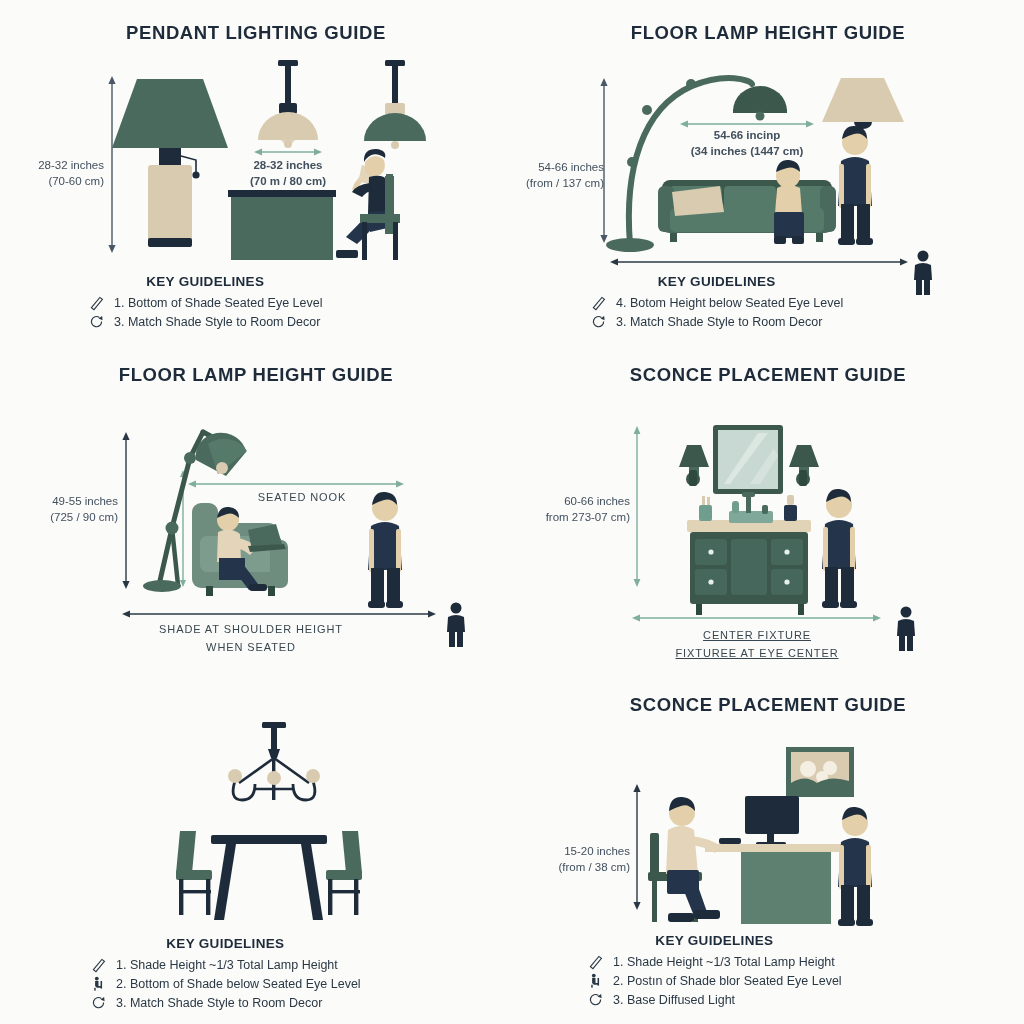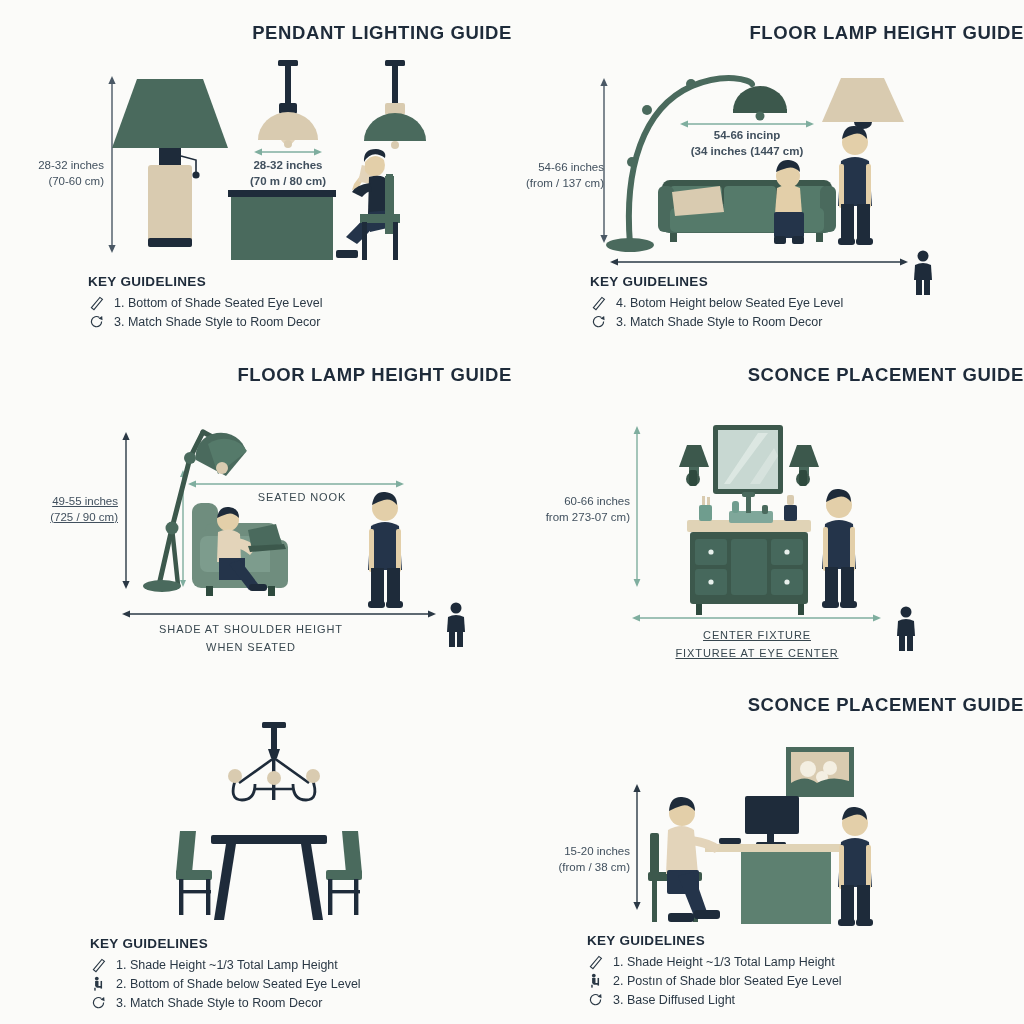--- a/index.html
+++ b/index.html
@@ -13,42 +13,42 @@
   .sheet{position:relative;width:1024px;height:1024px;}
   .panel{position:absolute;}
   .p1{left:0;top:0;width:512px;height:348px;}
   .p2{left:512px;top:0;width:512px;height:348px;}
   .p3{left:0;top:348px;width:512px;height:330px;}
   .p4{left:512px;top:348px;width:512px;height:330px;}
   .p5{left:0;top:678px;width:512px;height:346px;}
   .p6{left:512px;top:678px;width:512px;height:346px;}
 
   .ptitle{
-    position:absolute;left:0;right:0;text-align:right;
+    position:absolute;left:0;right:0;text-align:center;
     font-size:18.5px;font-weight:bold;letter-spacing:.6px;
     color:#1e2b3a;
   }
   .p1 .ptitle,.p2 .ptitle{top:22px;}
   .p3 .ptitle,.p4 .ptitle{top:16px;}
   .p5 .ptitle,.p6 .ptitle{top:16px;}
 
   svg.scene{position:absolute;left:0;top:0;display:block;}
 
   .dimlabel{
     position:absolute;font-size:11.5px;line-height:15.5px;
     color:#41505e;text-align:right;white-space:nowrap;
   }
   .dimlabel.ctr{text-align:center;font-weight:bold;}
 
   .capt{
     position:absolute;font-size:11px;letter-spacing:.9px;
     color:#38474f;text-align:center;white-space:nowrap;
   }
 
-  .key{position:absolute;}
+  .key{position:absolute;text-align:center;}
   .key h4{
     margin:0 0 5px 0;font-size:13.5px;font-weight:bold;
     letter-spacing:.3px;color:#1e2b3a;
   }
   .krow{display:flex;align-items:center;gap:9px;margin:2px 0;}
   .kicon{width:17px;height:17px;flex:0 0 17px;display:block;}
   .ktext{font-size:12.5px;color:#2a3845;white-space:nowrap;}
 </style>
 </head>
 <body>
@@ -338,21 +338,21 @@
       </g>
 
       <g fill="#1e2b3a">
         <circle cx="456" cy="260" r="5.5"></circle>
         <path d="M448 269 q8 -4 16 0 l1 15 l-18 0 Z"></path>
         <rect x="449" y="282" width="6" height="17"></rect>
         <rect x="457" y="282" width="6" height="17"></rect>
       </g>
     </svg>
 
-    <div class="dimlabel" style="left:6px;top:146px;width:112px;text-decoration:underline;">
+    <div class="dimlabel" style="left:6px;top:146px;width:112px;">
       <span>49-55 inches</span><br>
       <span>(725 / 90 cm)</span>
     </div>
 
     <div class="capt" style="left:212px;top:143px;width:180px;">SEATED NOOK</div>
 
     <div class="capt" style="left:81px;top:272px;width:340px;line-height:18px;">
       <span>SHADE AT SHOULDER HEIGHT</span><br>
       <span>WHEN SEATED</span>
     </div>

